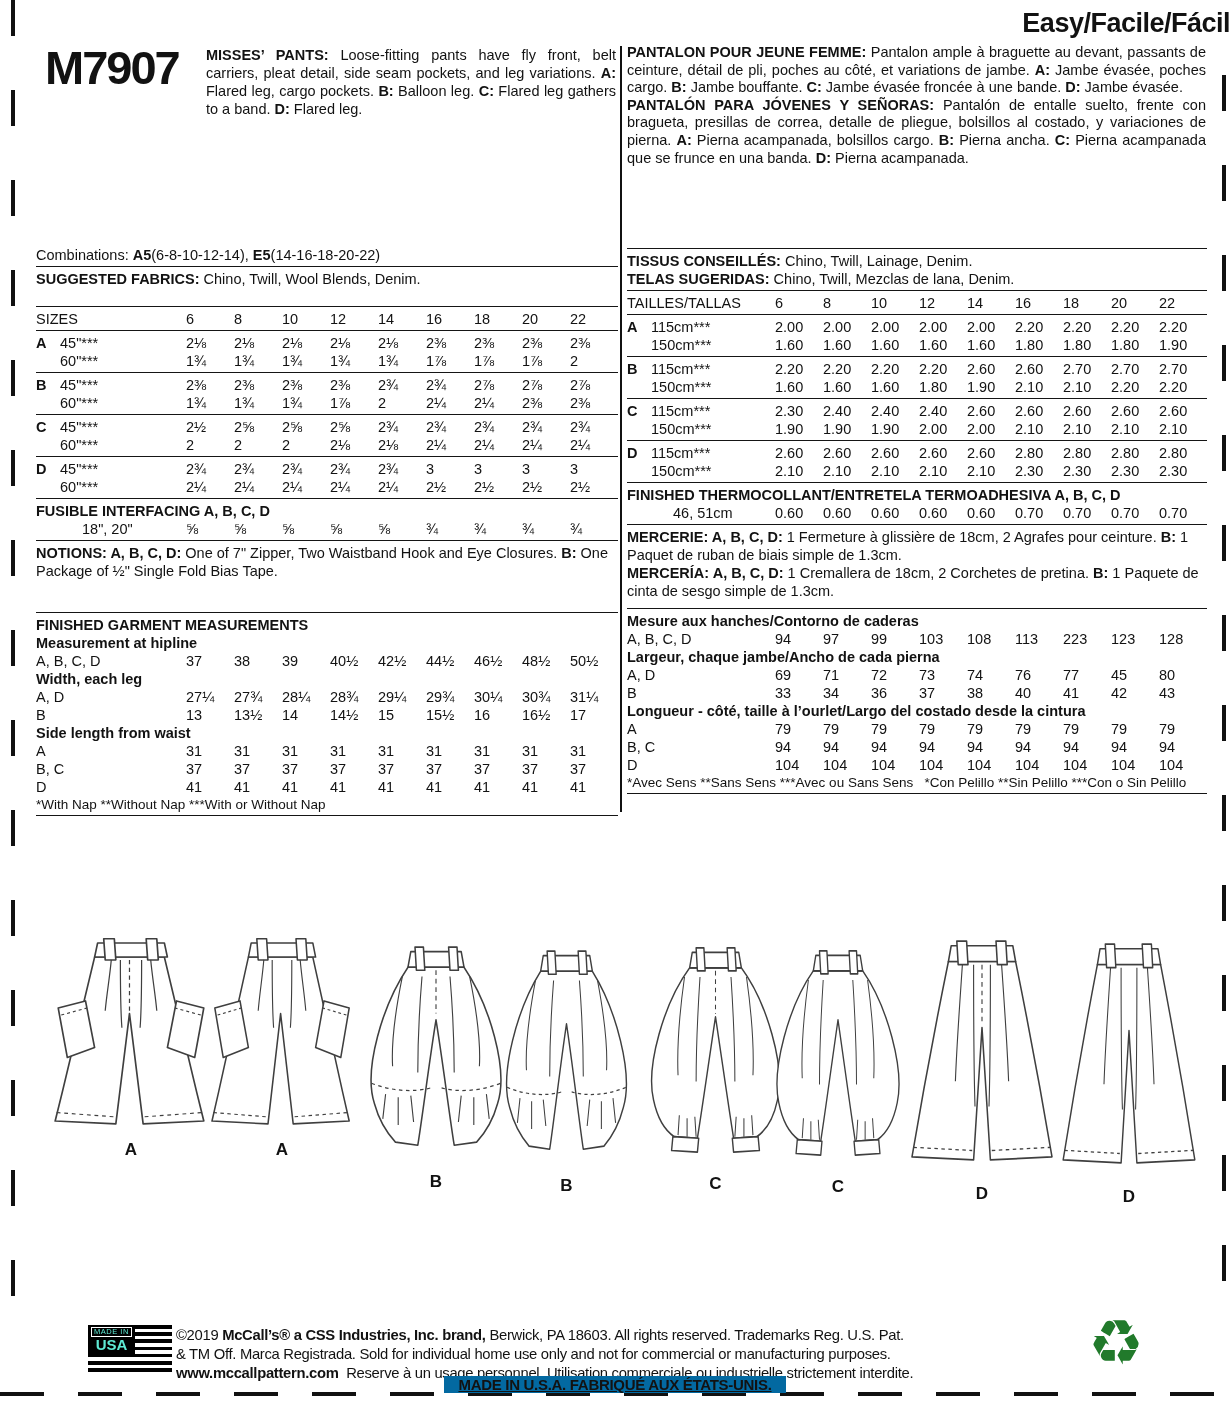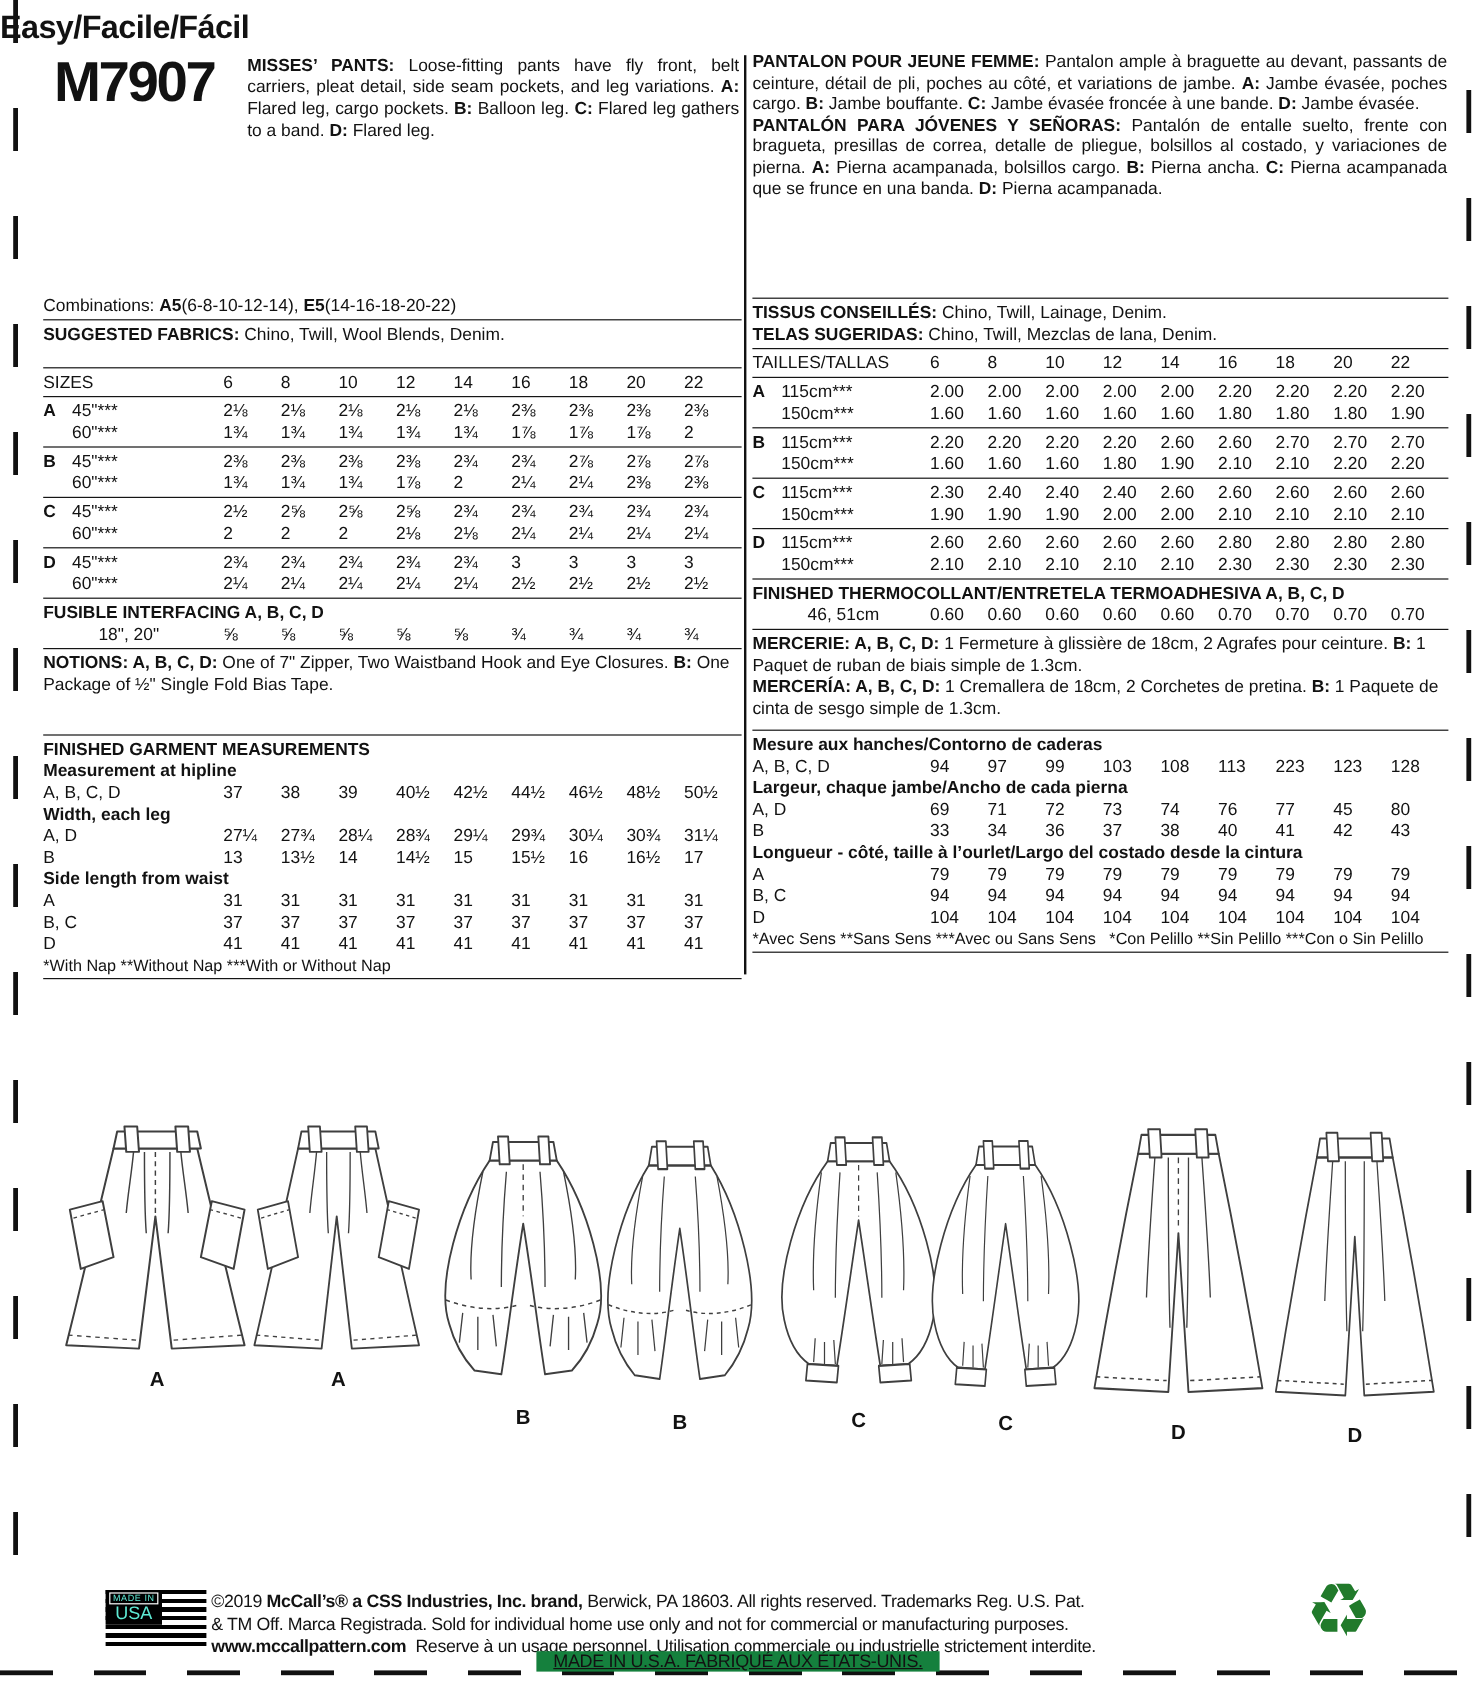--- a/index.html
+++ b/index.html
@@ -9,21 +9,21 @@
     overflow:hidden;
   }
   .b{font-weight:bold;}
   
   .edge-v{position:absolute;width:3.5px;background:repeating-linear-gradient(to bottom,#111 0 36px,transparent 36px 90px);}
   .edge-left{left:11px;top:0;height:1330px;}
   .edge-right{left:1222px;top:75px;height:1255px;}
   .edge-bottom{position:absolute;left:0;right:0;top:1392px;height:4px;
     background:repeating-linear-gradient(to right,#111 0 44px,transparent 44px 78px);}
   
-  .difficulty{position:absolute;top:8px;left:0;width:100%;text-align:left;
+  .difficulty{position:absolute;top:8px;left:0;width:100%;text-align:right;
     font-size:27px;font-weight:bold;letter-spacing:-0.5px;}
   .pattern-number{position:absolute;left:45px;top:40px;font-size:47px;font-weight:bold;letter-spacing:-2px;}
   .desc-en{position:absolute;left:206px;top:46px;width:410px;font-size:14.5px;line-height:18px;text-align:justify;}
   .desc-fr-es{position:absolute;left:627px;top:44px;width:579px;font-size:14.5px;line-height:17.6px;text-align:justify;}
   .desc-fr-es p{margin:0;}
   .col-divider{position:absolute;left:620px;top:46px;width:1.6px;height:766px;background:#111;}
   
   .col{position:absolute;top:246px;font-size:14.5px;line-height:18px;}
   .col-left{left:36px;width:582px;}
   .col-right{left:627px;width:580px;}
@@ -44,26 +44,26 @@
   .figure{position:absolute;text-align:center;}
   .fig-label{font-size:17px;font-weight:bold;margin-top:2px;}
   .fig-svg{display:block;}
   
   .flag{position:absolute;left:88px;top:1325px;width:84px;height:47px;}
   .flag .stripes{position:absolute;left:0;top:0;right:0;bottom:0;
     background:repeating-linear-gradient(to bottom,#000 0 3.6px,#fff 3.6px 7.2px);}
   .flag .canton{position:absolute;left:0;top:0;width:47px;height:29px;background:#000;color:#5eead4;
     display:flex;flex-direction:column;align-items:center;justify-content:center;}
   .flag .canton .l1{font-size:7.5px;letter-spacing:0.5px;border:0.8px solid #fff;padding:0 2px;line-height:8.5px;}
-  .flag .canton .l2{font-size:15px;font-weight:normal;line-height:15px;}
+  .flag .canton .l2{font-size:15px;font-weight:bold;line-height:15px;}
   .footer-text{position:absolute;left:176px;top:1326px;width:900px;font-size:14.8px;line-height:19px;letter-spacing:-0.3px;}
   .footer-text div{white-space:pre-wrap;}
   .recycle{position:absolute;left:1088px;top:1312px;font-size:62px;line-height:62px;font-weight:bold;}
   .made-in-line{position:absolute;left:0;right:0;top:1376px;text-align:center;}
-  .made-in-line span{background:#15803d;padding:0 14px;font-weight:normal;font-size:15px;text-decoration:underline;letter-spacing:-0.3px;}
+  .made-in-line span{background:#0369a1;padding:0 14px;font-weight:bold;font-size:15px;text-decoration:underline;letter-spacing:-0.3px;}
 </style>
 </head>
 <body>
 
 <div class="edge-v edge-left"></div>
 <div class="edge-v edge-right"></div>
 <div class="edge-bottom"></div>
 
 <div class="difficulty">Easy/Facile/Fácil</div>
 <div class="pattern-number">M7907</div>

